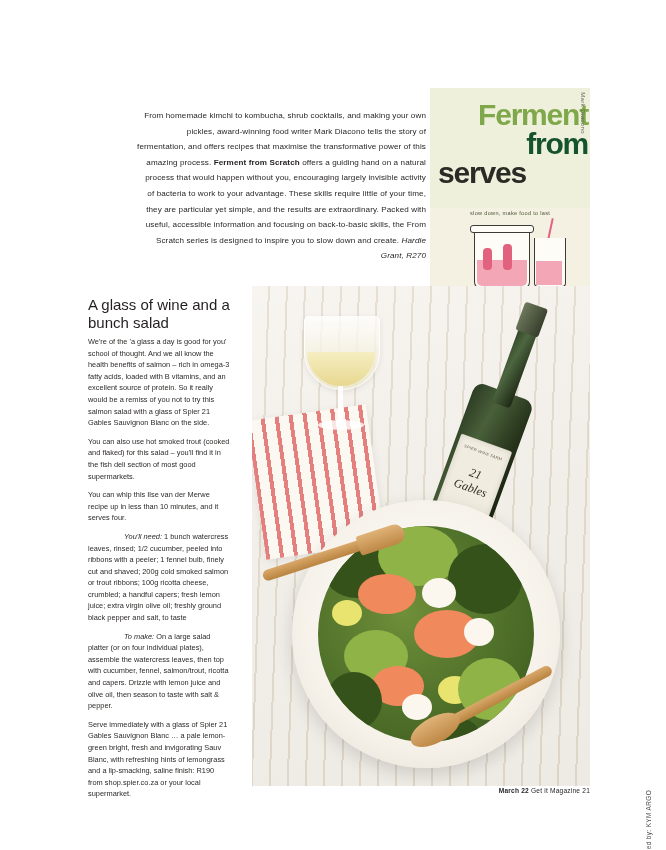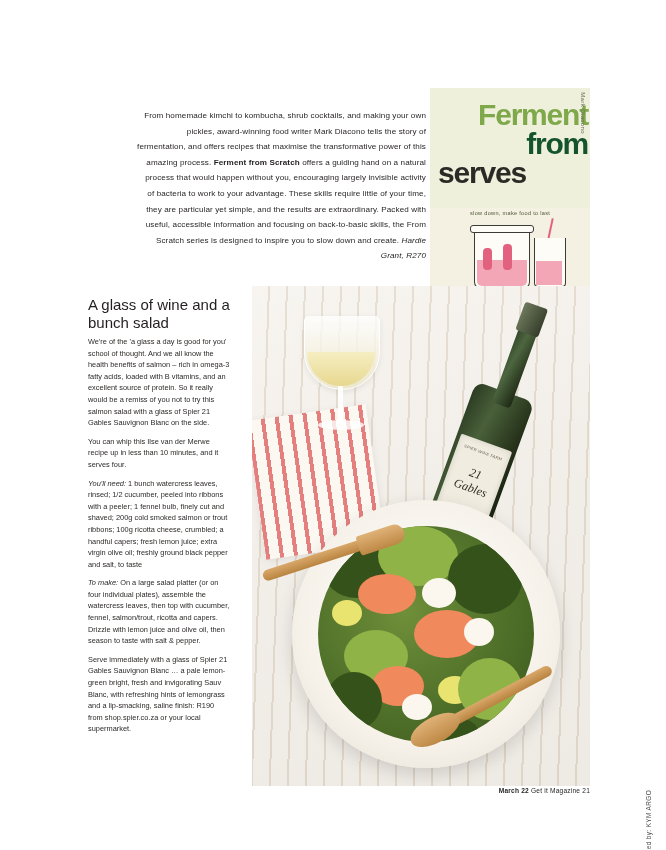--- a/index.html
+++ b/index.html
@@ -177,21 +177,21 @@
   .col {
     position: absolute;
     left: 88px;
     top: 336px;
     width: 142px;
     font-size: 7.4px;
     line-height: 11.6px;
     color: #2d2a28;
   }
   .col p { margin: 0 0 7px 0; }
-  .col p i { font-style: italic; }
+  .col p i { font-style: italic; margin-left: 36px; }
 
   
   .photo {
     position: absolute;
     left: 252px;
     top: 286px;
     width: 338px;
     height: 500px;
     overflow: hidden;
     background: #e8e2d8;
@@ -437,20 +437,21 @@
     <div class="straw"></div>
     <div class="glass">
       <div class="glass-fill"></div>
     </div>
   </div>
 
   <h1 class="headline">A glass of wine and a bunch salad</h1>
 
   <div class="col">
     <p>We're of the 'a glass a day is good for you' school of thought. And we all know the health benefits of salmon – rich in omega-3 fatty acids, loaded with B vitamins, and an excellent source of protein. So it really would be a remiss of you not to try this salmon salad with a glass of Spier 21 Gables Sauvignon Blanc on the side.</p>
+    <p>You can also use hot smoked trout (cooked and flaked) for this salad – you'll find it in the fish deli section of most good supermarkets.</p>
     <p>You can whip this Ilse van der Merwe recipe up in less than 10 minutes, and it serves four.</p>
     <p><i>You'll need:</i><span> 1 bunch watercress leaves, rinsed; 1/2 cucumber, peeled into ribbons with a peeler; 1 fennel bulb, finely cut and shaved; 200g cold smoked salmon or trout ribbons; 100g ricotta cheese, crumbled; a handful capers; fresh lemon juice; extra virgin olive oil; freshly ground black pepper and salt, to taste</span></p>
     <p><i>To make:</i><span> On a large salad platter (or on four individual plates), assemble the watercress leaves, then top with cucumber, fennel, salmon/trout, ricotta and capers. Drizzle with lemon juice and olive oil, then season to taste with salt &amp; pepper.</span></p>
     <p>Serve immediately with a glass of Spier 21 Gables Sauvignon Blanc … a pale lemon-green bright, fresh and invigorating Sauv Blanc, with refreshing hints of lemongrass and a lip-smacking, saline finish: R190 from shop.spier.co.za or your local supermarket.</p>
   </div>
 
   <div class="photo">
     <div class="photo-bg"></div>
 
     <div class="napkin">

